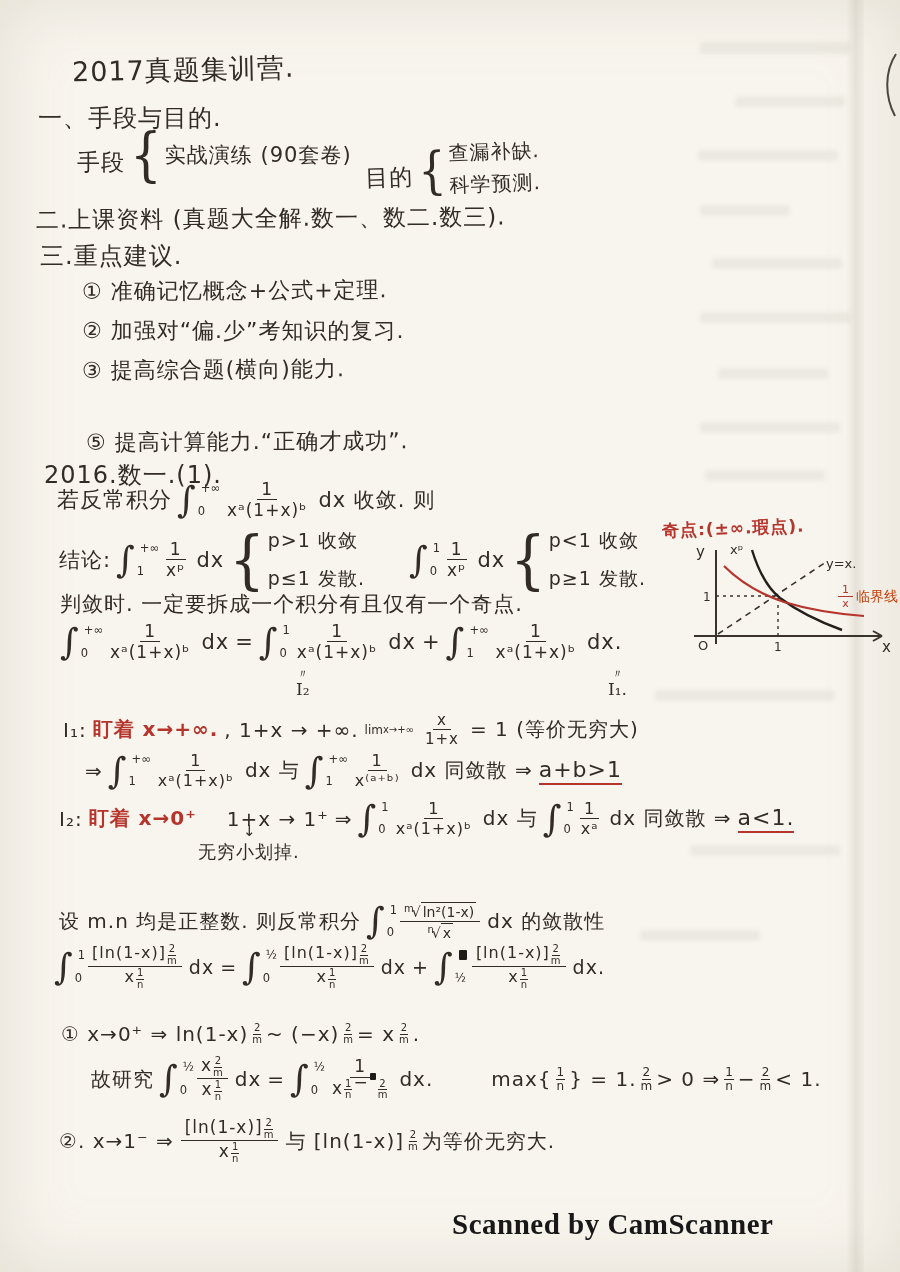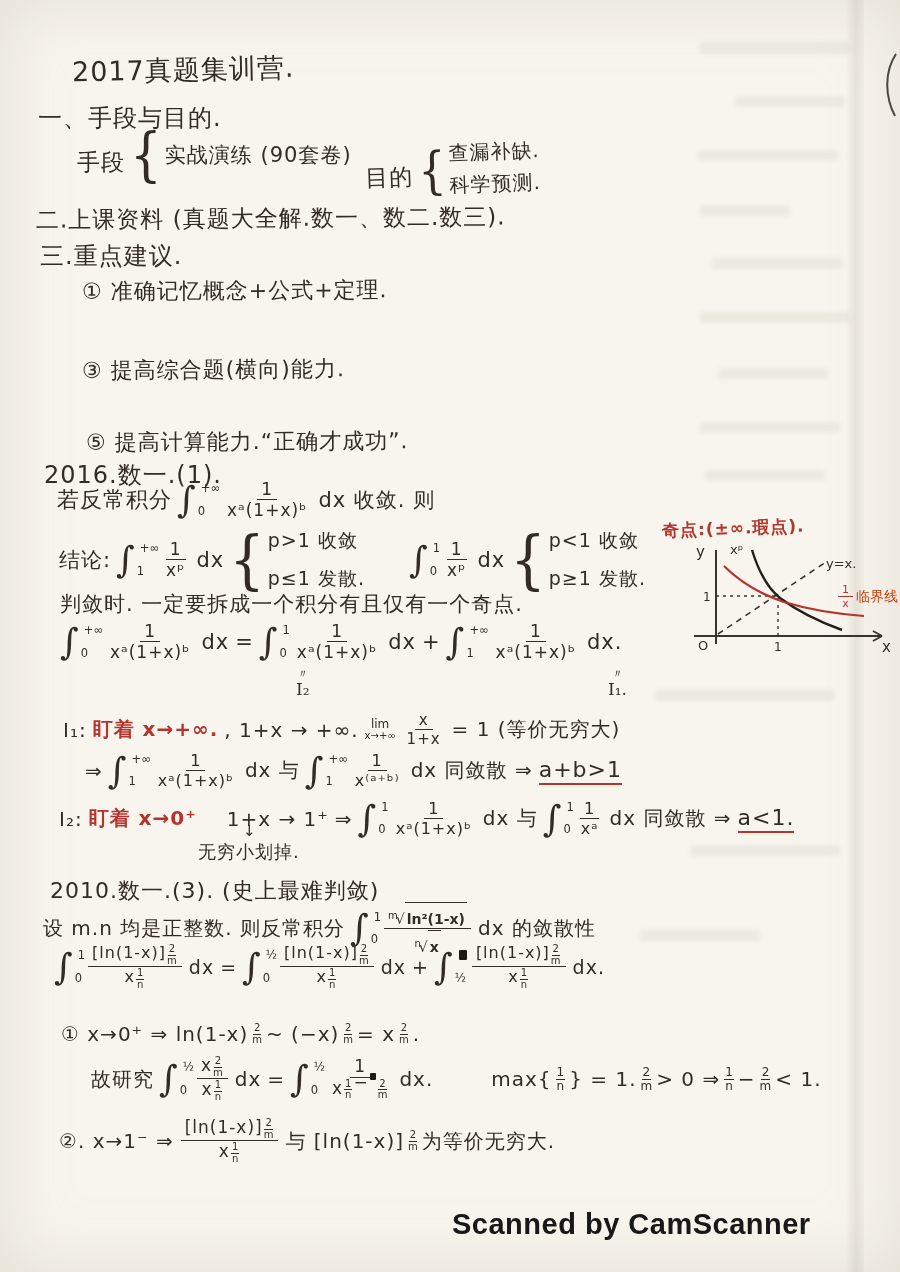--- a/index.html
+++ b/index.html
@@ -20,43 +20,43 @@
   .intg{display:inline-flex;align-items:center;margin:0 2px;}
   .isym{font-size:36px;line-height:.85;font-family:"DejaVu Serif",serif;font-weight:400;}
   .ilim{display:inline-flex;flex-direction:column;justify-content:space-between;height:34px;
         font-size:11.5px;line-height:1;margin-left:1px;letter-spacing:0;}
   .ilim .lt{transform:translateX(3px);}
   
   .sfrac{display:inline-flex;flex-direction:column;align-items:center;font-size:10px;line-height:1.05;
          vertical-align:9px;margin:0 1px;letter-spacing:0;}
   .sfrac .fn{border-bottom:1px solid currentColor;padding:0 1px;}
   
-  .lim{display:inline-flex;flex-direction:column;align-items:center;font-size:12px;line-height:1.05;
+  .lim{display:inline-flex;flex-direction:row;align-items:center;font-size:12px;line-height:1.05;
        vertical-align:middle;margin:0 3px;letter-spacing:0;}
   
   .cbrace{font-size:50px;font-weight:200;font-family:"DejaVu Serif",serif;display:inline-block;
           transform:scaleY(1.15);line-height:1;margin:0 2px;}
   .cases{display:inline-flex;flex-direction:column;gap:12px;text-align:left;font-size:19px;}
   
   .rad{display:inline-flex;align-items:flex-end;letter-spacing:0;}
   .rad .idx{font-size:10px;margin-right:-2px;transform:translateY(-6px);}
-  .rad .bar{border-top:1.6px solid currentColor;padding:9px 2px 0;font-weight:bold;}
+  .rad .bar{border-top:1.6px solid currentColor;padding:2px 2px 0;}
   .blob{display:inline-block;width:8px;height:10px;background:#1d1a17;border-radius:1px;margin:0 1px;}
   .blob.small{width:6px;height:7px;transform:translateY(-6px);}
   .spacer{display:inline-block;}
   .ghost{position:absolute;background:rgba(112,118,88,.085);filter:blur(2px);border-radius:2px;}
   .crease{position:absolute;top:0;left:846px;width:18px;height:100%;
           background:linear-gradient(90deg,rgba(0,0,0,0),rgba(118,108,92,.13) 55%,rgba(0,0,0,.02));}
   .ilabel{position:absolute;display:flex;flex-direction:column;align-items:center;line-height:1;
           font-size:17px;font-family:"DejaVu Serif",serif;}
   .ilabel .mk{font-size:12px;margin-bottom:1px;}
   .graph{position:absolute;left:686px;top:546px;width:212px;height:112px;}
   .graph .gl{position:absolute;font-size:13px;letter-spacing:0;}
   .footer{position:absolute;left:452px;top:1208px;font-size:29px;font-weight:700;color:#181818;
-          font-family:Liberation Sans, sans-serif;letter-spacing:.5px;}
+          font-family:Liberation Serif, serif;letter-spacing:.5px;}
 </style>
 </head>
 <body>
 
 <div class="page">
 
   <div class="ghost" style="left:700px;top:42px;width:150px;height:12px"></div>
   <div class="ghost" style="left:735px;top:96px;width:110px;height:11px"></div>
   <div class="ghost" style="left:698px;top:150px;width:140px;height:11px"></div>
   <div class="ghost" style="left:700px;top:205px;width:90px;height:11px"></div>
@@ -91,20 +91,21 @@
     <span class="cases" style="font-size:20px;gap:5px">
       <span>查漏补缺.</span>
       <span>科学预测.</span>
     </span>
   </div>
 
   <div class="ln" style="left:36px;top:203px;font-size:23px;transform:rotate(-.4deg)">二.上课资料 (真题大全解.数一、数二.数三).</div>
 
   <div class="ln" style="left:40px;top:240px;font-size:24px">三.重点建议.</div>
   <div class="ln" style="left:82px;top:276px;font-size:22px;transform:rotate(-.3deg)">① 准确记忆概念+公式+定理.</div>
+  <div class="ln" style="left:82px;top:316px;font-size:22px">② 加强对“偏.少”考知识的复习.</div>
   <div class="ln" style="left:82px;top:355px;font-size:22px;transform:rotate(-.4deg)">③ 提高综合题(横向)能力.</div>
   <div class="ln" style="left:86px;top:427px;font-size:22px;transform:rotate(-.3deg)">⑤ 提高计算能力.“正确才成功”.</div>
 
   <div class="ln" style="left:44px;top:459px;font-size:24px">2016.数一.(1).</div>
 
   <div class="ln row" style="left:54px;top:480px;font-size:21px">
     <span class="t" style="font-size:22px">若反常积分</span>
     <span class="intg">
         <span class="isym">∫</span>
         <span class="ilim">
@@ -311,23 +312,22 @@
     <span class="frac" style="font-size:16px">
         <span class="fn">1</span>
         <span class="fd">xᵃ</span>
       </span>
     <span class="t">dx 同敛散 ⇒</span>
     <span class="t ul-red" style="font-size:22px">a&lt;1.</span>
   </div>
   <div class="ln" style="left:243px;top:822px;font-size:15px">↓</div>
   <div class="ln" style="left:198px;top:840px;font-size:18px">无穷小划掉.</div>
 
-  <div class="ln" style="left:50px;top:876px;font-size:22px">2010.数一.(3). (史上最难判敛)</div>
-
-  <div class="ln row" style="left:40px;top:902px;font-size:20px">
+
+  <div class="ln row" style="left:56px;top:902px;font-size:20px">
     <span class="t">设 m.n 均是正整数. 则反常积分</span>
     <span class="intg">
         <span class="isym">∫</span>
         <span class="ilim">
           <span class="lt">1</span>
           <span>0</span>
         </span>
       </span>
     <span class="frac" style="font-size:14px">
       <span class="fn">

